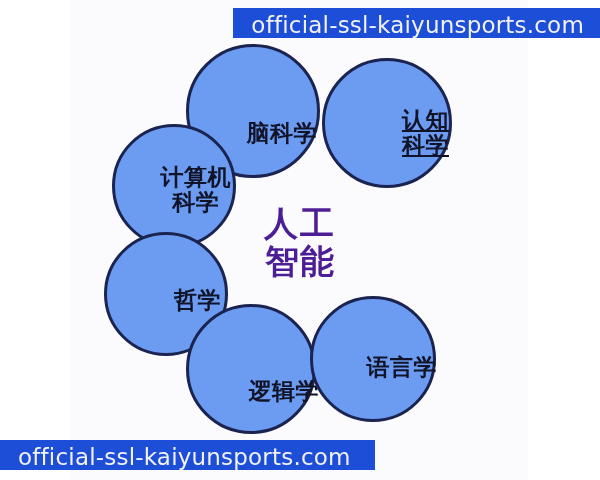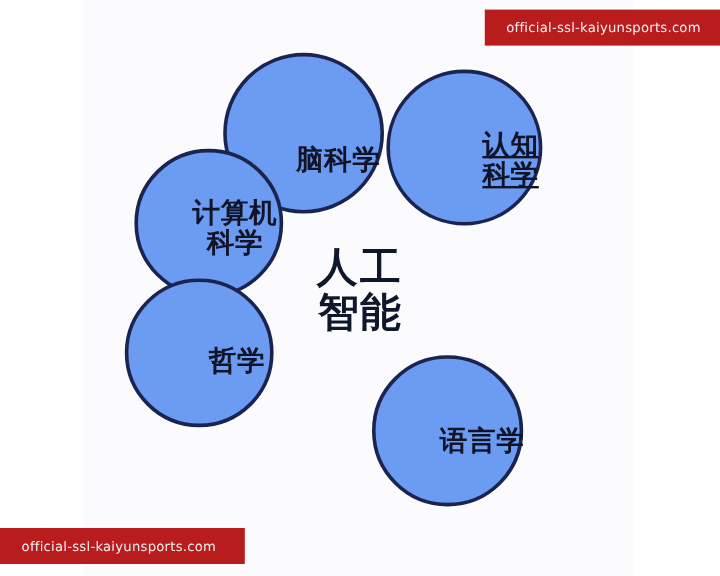--- a/index.html
+++ b/index.html
@@ -72,36 +72,36 @@
     top: 186px;
     width: 136px;
     height: 112px;
     display: flex;
     flex-direction: column;
     align-items: center;
     justify-content: center;
     z-index: 40;
   }
   .center-line {
-    color: #0f172a;
+    color: #4c1d95;
     font-weight: bold;
     font-size: 34px;
     line-height: 1.12;
     letter-spacing: 2px;
     text-align: center;
   }
   .center-line.line2 { letter-spacing: 1px; }
 
   .wm-bar {
     position: absolute;
-    background: #b91c1c;
+    background: #1d4ed8;
     color: #f2f2f2;
     display: flex;
-    align-items: center;
-    font-size: 11px;
+    align-items: flex-end;
+    font-size: 23px;
     letter-spacing: 0.2px;
     font-family: "DejaVu Sans", "Liberation Sans", sans-serif;
     z-index: 60;
   }
   #wm-top {
     right: 0px;
     top: 8px;
     height: 30px;
     padding: 0 16px 0 18px;
   }
@@ -143,20 +143,23 @@
     <div class="circle c-left">
       <span class="circle-label">计算机
 科学</span>
     </div>
 
 
     <div class="circle c-botleft">
       <span class="circle-label">哲学</span>
     </div>
 
+    <div class="circle c-bottom">
+      <span class="circle-label">逻辑学</span>
+    </div>
 
     <div class="circle c-botright">
       <span class="circle-label">语言学</span>
     </div>
 
     <div id="center-core">
       <span class="center-line line1">人工</span>
       <span class="center-line line2">智能</span>
     </div>
 

